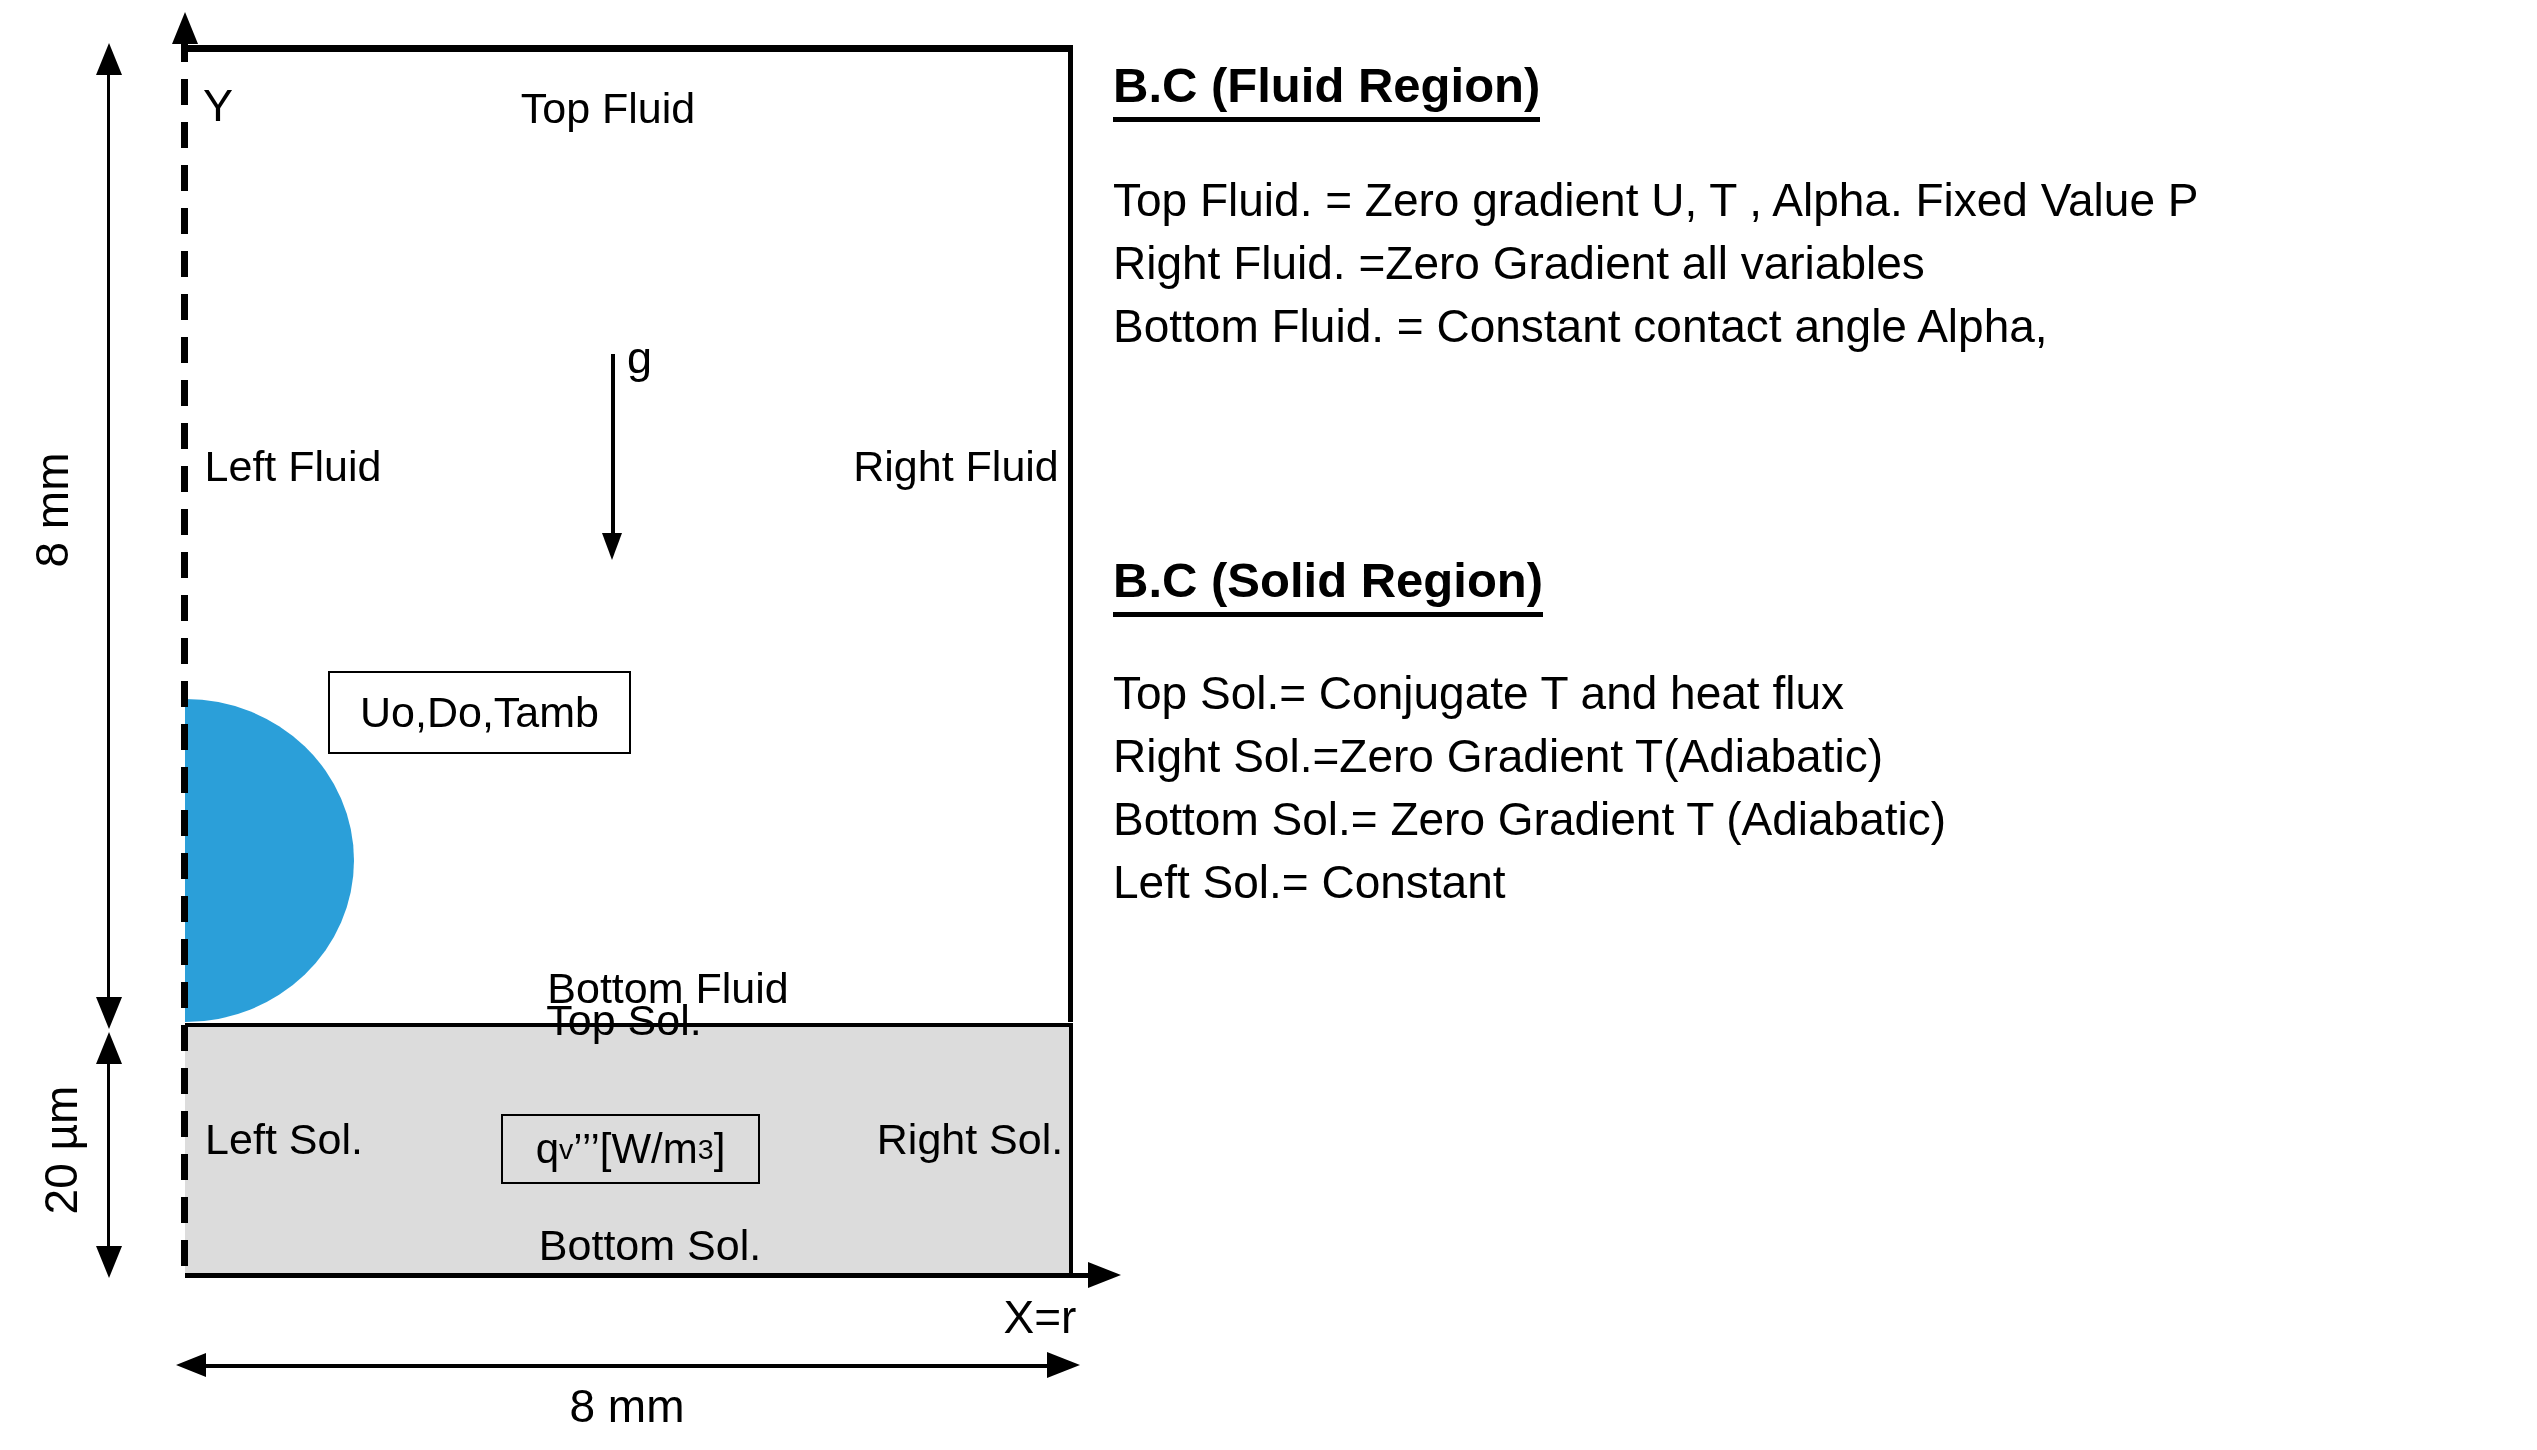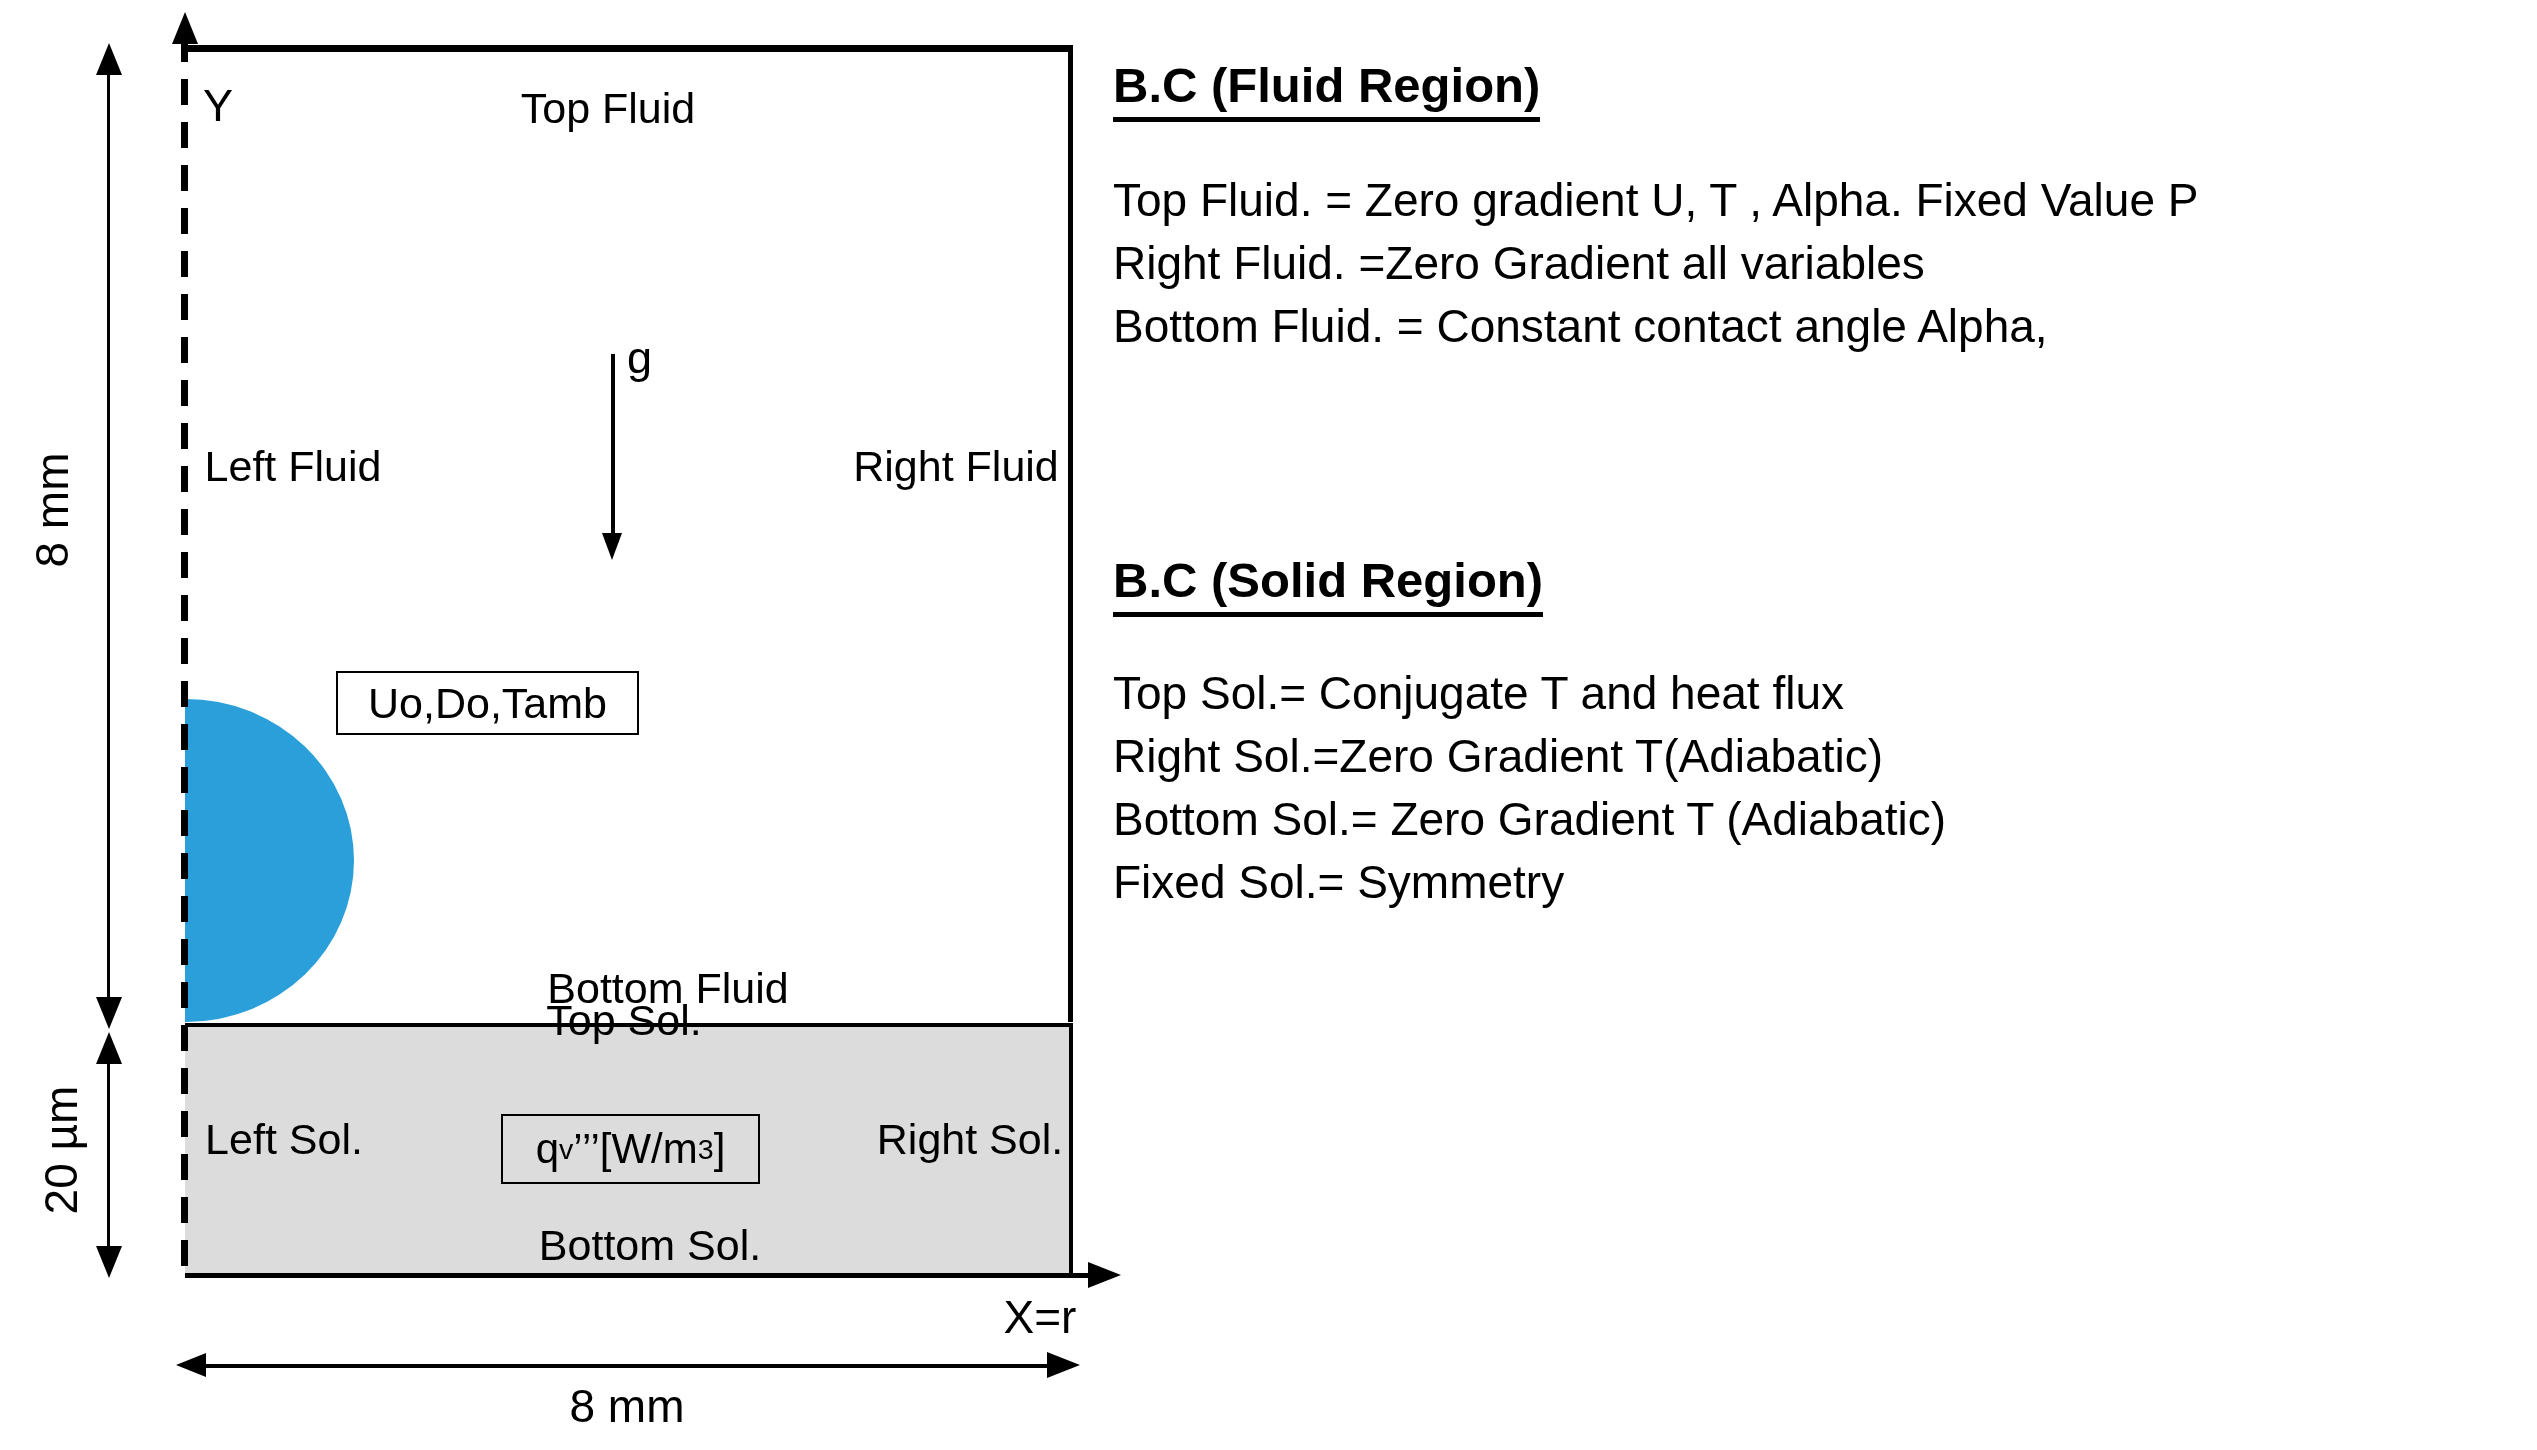--- a/index.html
+++ b/index.html
@@ -33,21 +33,21 @@
   .vdim2{left:107px;top:1055px;width:2.9px;height:200px;background:#000;}
   .hdim{left:203px;top:1364px;width:849px;height:3.6px;background:#000;}
   
   .lbl{position:absolute;font-size:43px;white-space:nowrap;transform:translate(-50%,-50%);}
   .lbl-plain{position:absolute;font-size:45px;white-space:nowrap;}
   .lbl-dim{font-size:46px;}
   .rot{transform:translate(-50%,-50%) rotate(-90deg);}
   
   .box-lbl{position:absolute;box-sizing:border-box;border:2.9px solid #000;
     display:flex;align-items:center;justify-content:center;font-size:43px;white-space:nowrap;}
-  .uo-box{left:336px;top:671px;width:303px;height:64px;background:#fff;}
+  .uo-box{left:328px;top:671px;width:303px;height:83px;background:#fff;}
   .q-box{left:501px;top:1114px;width:259px;height:70px;background:transparent;font-size:42px;}
   .q-box sub{font-size:0.68em;line-height:0;}
   .q-box sup{font-size:0.68em;line-height:0;}
   
   .bc-title{position:absolute;font-size:49px;font-weight:bold;white-space:nowrap;}
   .bc-title span{display:inline-block;border-bottom:5px solid #000;padding-bottom:3.6px;}
   .bc-lines{position:absolute;font-size:46px;line-height:63px;white-space:nowrap;margin-top:14px;}
 </style>
 </head>
 <body>
@@ -117,17 +117,17 @@
     <div>Bottom Fluid. = Constant contact angle Alpha,</div>
   </div>
 
   <div class="bc-title" style="left:1113px;top:552px;">
     <span>B.C (Solid Region)</span>
   </div>
   <div class="bc-lines" style="left:1113px;top:648px;">
     <div>Top Sol.= Conjugate T and heat flux</div>
     <div>Right Sol.=Zero Gradient T(Adiabatic)</div>
     <div>Bottom Sol.= Zero Gradient T (Adiabatic)</div>
-    <div>Fixed Sol.= Symmetry</div>
+    <div>Left Sol.= Constant</div>
   </div>
 
 </div>
 
 
 </body></html>

